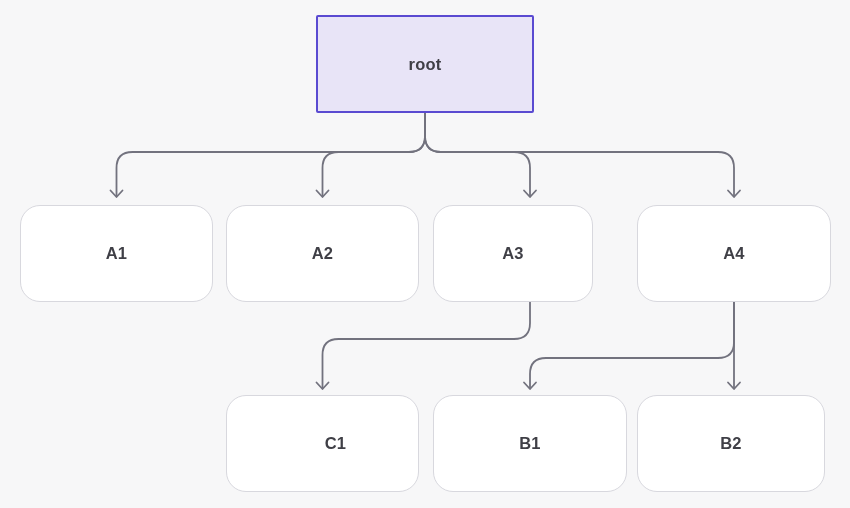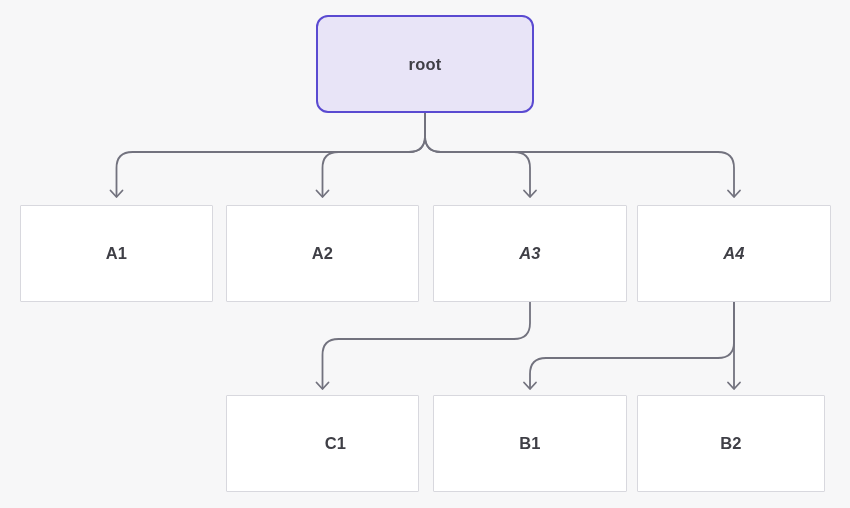--- a/index.html
+++ b/index.html
@@ -26,43 +26,43 @@
     stroke: var(--edge, #72727e);
     stroke-width: 1.8;
     stroke-linecap: round;
     stroke-linejoin: round;
   }
   .node {
     position: absolute;
     box-sizing: border-box;
     background: var(--node-fill, #ffffff);
     border: 1.5px solid var(--node-border, #d8d8de);
-    border-radius: 1px;
+    border-radius: 20px;
     display: flex;
     align-items: center;
     justify-content: center;
     font-size: 16.5px;
     font-weight: 600;
     color: var(--node-text, #3f3f46);
     letter-spacing: 0.2px;
     cursor: grab;
   }
   .node.root {
     background: var(--root-fill, #e8e4f7);
     border: 2px solid var(--root-border, #5a4ad1);
-    border-radius: 12px;
+    border-radius: 2px;
   }
   .node .label { pointer-events: none; }
 
   
   #node-root { left: 316px; top: 15px;  width: 218px; height: 98px; }
   #node-a1   { left: 20px;  top: 205px; width: 193px; height: 97px; }
   #node-a2   { left: 226px; top: 205px; width: 193px; height: 97px; }
-  #node-a3   { left: 433px; top: 205px; width: 194px; height: 97px; font-style: italic; }
-  #node-a4   { left: 637px; top: 205px; width: 194px; height: 97px; font-style: italic; }
+  #node-a3   { left: 433px; top: 205px; width: 160px; height: 97px; }
+  #node-a4   { left: 637px; top: 205px; width: 194px; height: 97px; }
   #node-c1   { left: 226px; top: 395px; width: 193px; height: 97px; padding-left: 26px; }
   #node-b1   { left: 433px; top: 395px; width: 194px; height: 97px; }
   #node-b2   { left: 637px; top: 395px; width: 188px; height: 97px; }
 </style>
 </head>
 <body>
 
 <div class="canvas">
 
   <svg class="edges-layer" width="850" height="508" viewBox="0 0 850 508" xmlns="http://www.w3.org/2000/svg">

